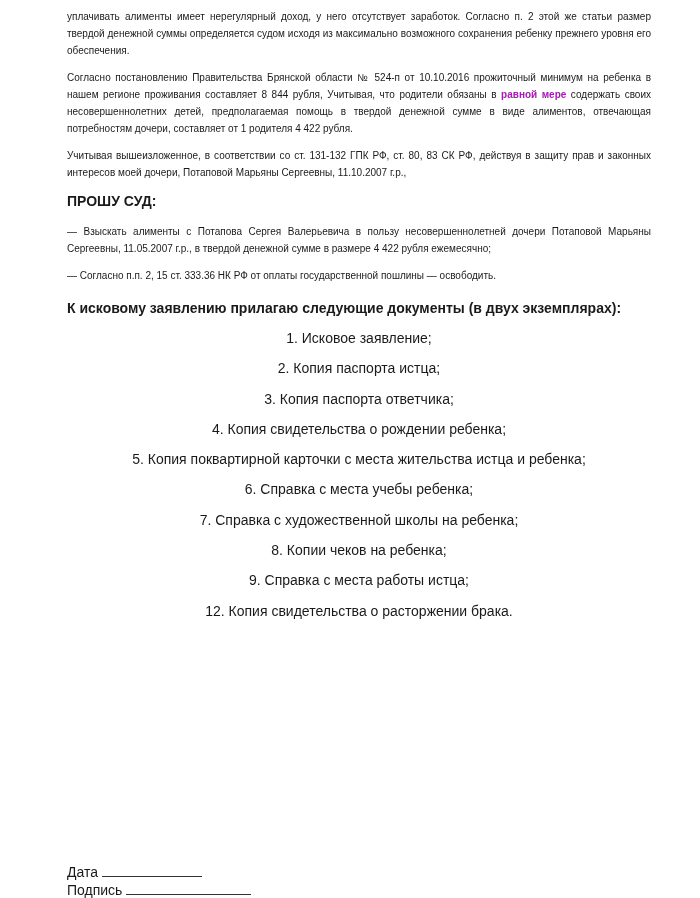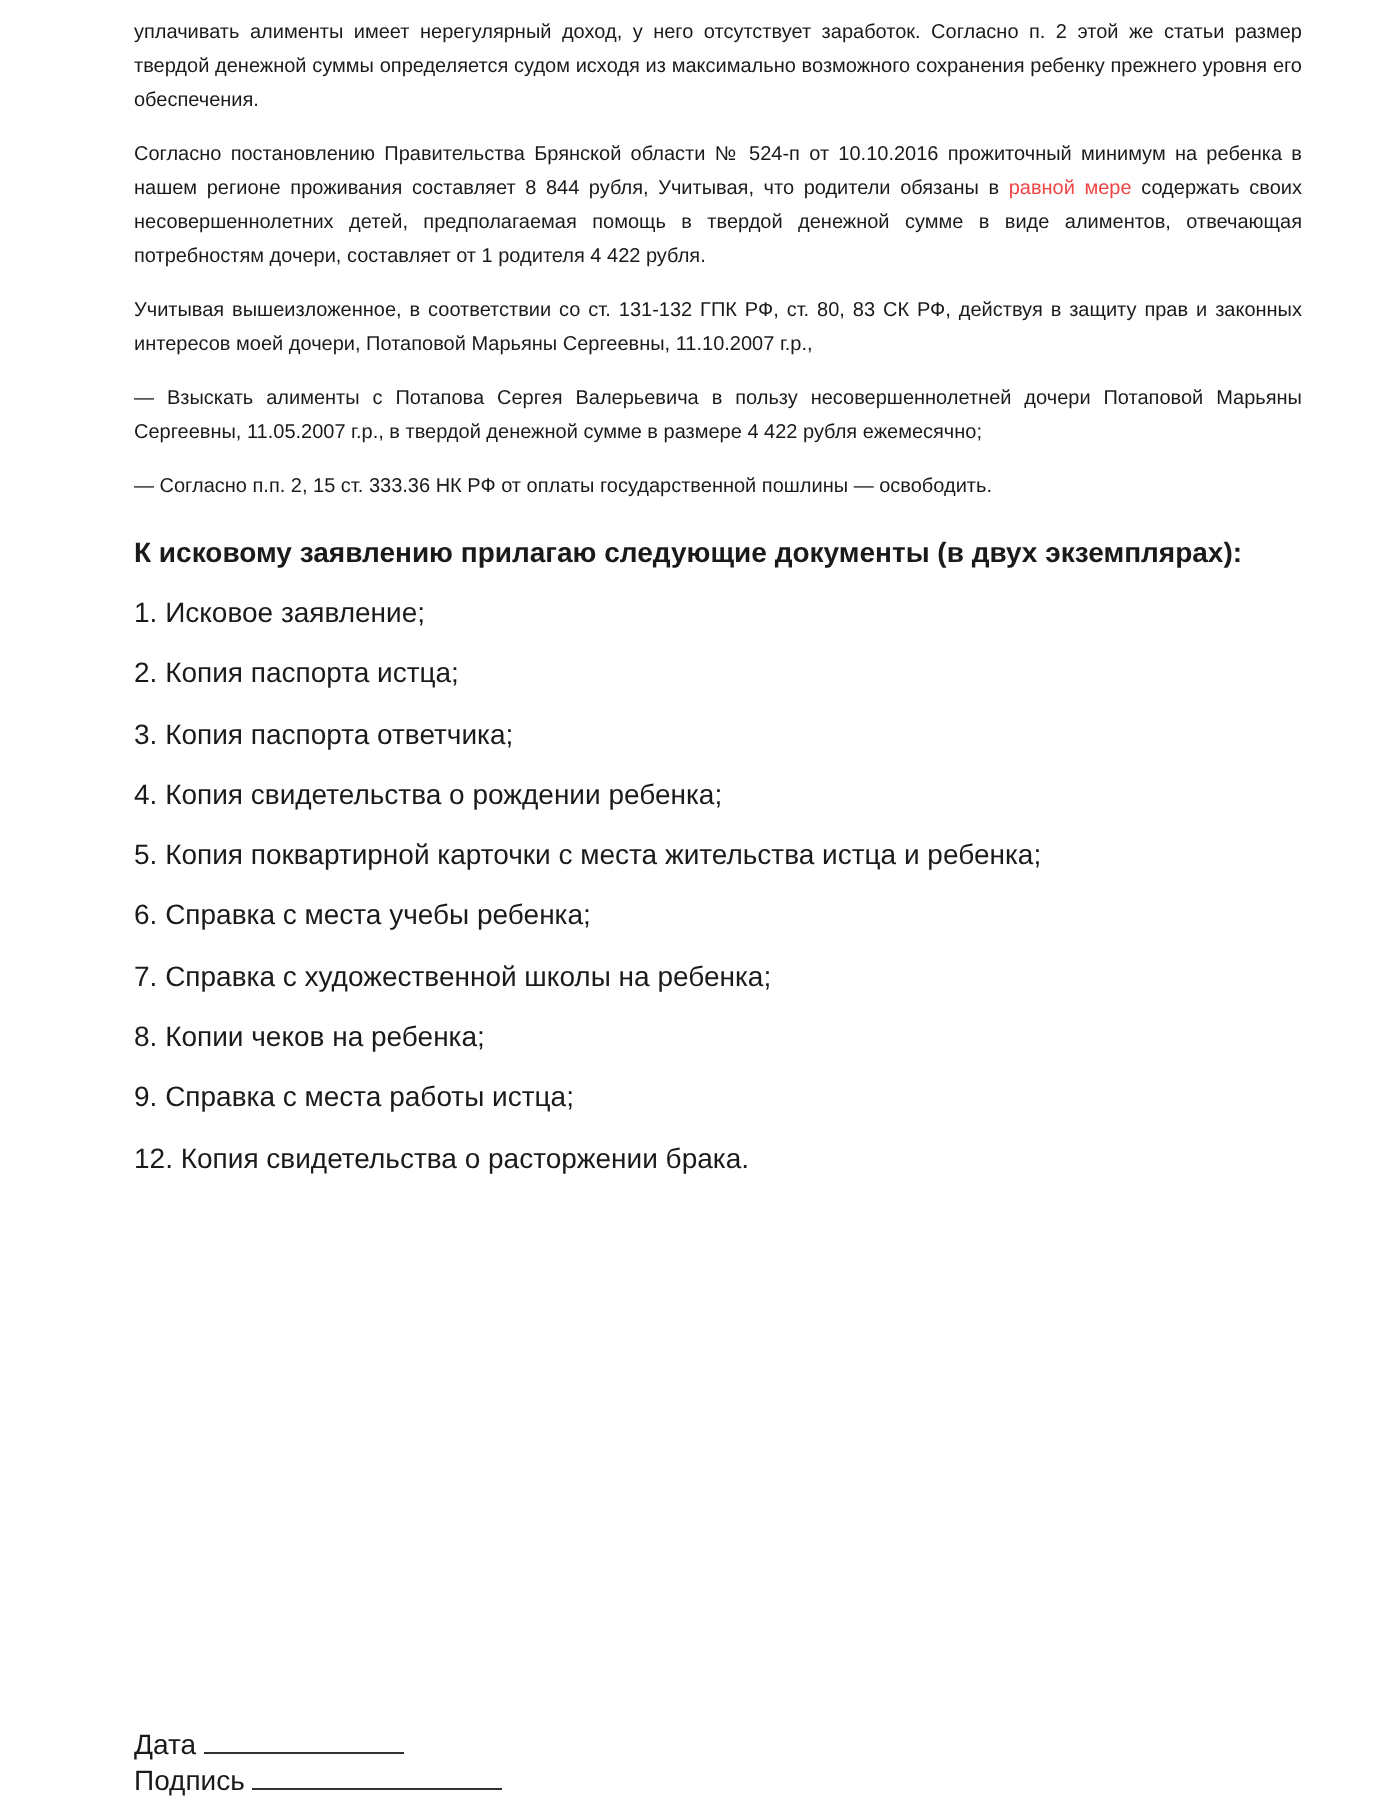--- a/index.html
+++ b/index.html
@@ -9,42 +9,43 @@
     color: #1a1a1a;
     font-size: 14px;
   }
   .page { position: absolute; left: 67px; top: 8px; width: 584px; }
   .para {
     margin: 0 0 10px 0;
     line-height: 17px;
     text-align: justify;
     font-size: 10px;
   }
-  b { font-weight: normal; color: #ef4444; }
+  b { font-weight: bold; color: #a21caf; }
   .heading { font-weight: bold; margin: 0 0 11px 0; line-height: 21px; }
   .list { margin: 0; padding: 0; list-style: none; }
-  .list li { line-height: 21px; height: 30.3px; }
+  .list li { line-height: 21px; height: 30.3px; text-align: center; }
   .sign {
     position: absolute; top: 862px; left: 67px; width: 578px;
     display: flex; justify-content: space-between; font-size: 14px; flex-direction: column;
   }
   .blank { display: inline-block; border-bottom: 1px solid #333; vertical-align: baseline; height: 14px; }
   .blank.date { width: 100px; margin-left: 4px; }
   .blank.sig { width: 125px; margin-left: 4px; }
 </style>
 </head>
 <body>
 
 <div class="page">
   <p class="para">уплачивать алименты имеет нерегулярный доход, у него отсутствует заработок. Согласно п. 2 этой же статьи размер твердой денежной суммы определяется судом исходя из максимально возможного сохранения ребенку прежнего уровня его обеспечения.</p>
 
   <p class="para"><span>Согласно постановлению Правительства Брянской области № 524-п от 10.10.2016 прожиточный минимум на ребенка в нашем регионе проживания составляет 8 844 рубля, Учитывая, что родители обязаны в </span><b>равной мере</b><span> содержать своих несовершеннолетних детей, предполагаемая помощь в твердой денежной сумме в виде алиментов, отвечающая потребностям дочери, составляет от 1 родителя 4 422 рубля.</span></p>
 
   <p class="para">Учитывая вышеизложенное, в соответствии со ст. 131-132 ГПК РФ, ст. 80, 83 СК РФ, действуя в защиту прав и законных интересов моей дочери, Потаповой Марьяны Сергеевны, 11.10.2007 г.р.,</p>
 
+  <p class="heading">ПРОШУ СУД:</p>
 
   <p class="para">— Взыскать алименты с Потапова Сергея Валерьевича в пользу несовершеннолетней дочери Потаповой Марьяны Сергеевны, 11.05.2007 г.р., в твердой денежной сумме в размере 4 422 рубля ежемесячно;</p>
   <p class="para">— Согласно п.п. 2, 15 ст. 333.36 НК РФ от оплаты государственной пошлины — освободить.</p>
 
   <p class="heading" style="margin-top:14px;margin-bottom:9px;">К исковому заявлению прилагаю следующие документы (в двух экземплярах):</p>
 
   <ul class="list">
     <li>1. Исковое заявление;</li>
     <li>2. Копия паспорта истца;</li>
     <li>3. Копия паспорта ответчика;</li>

